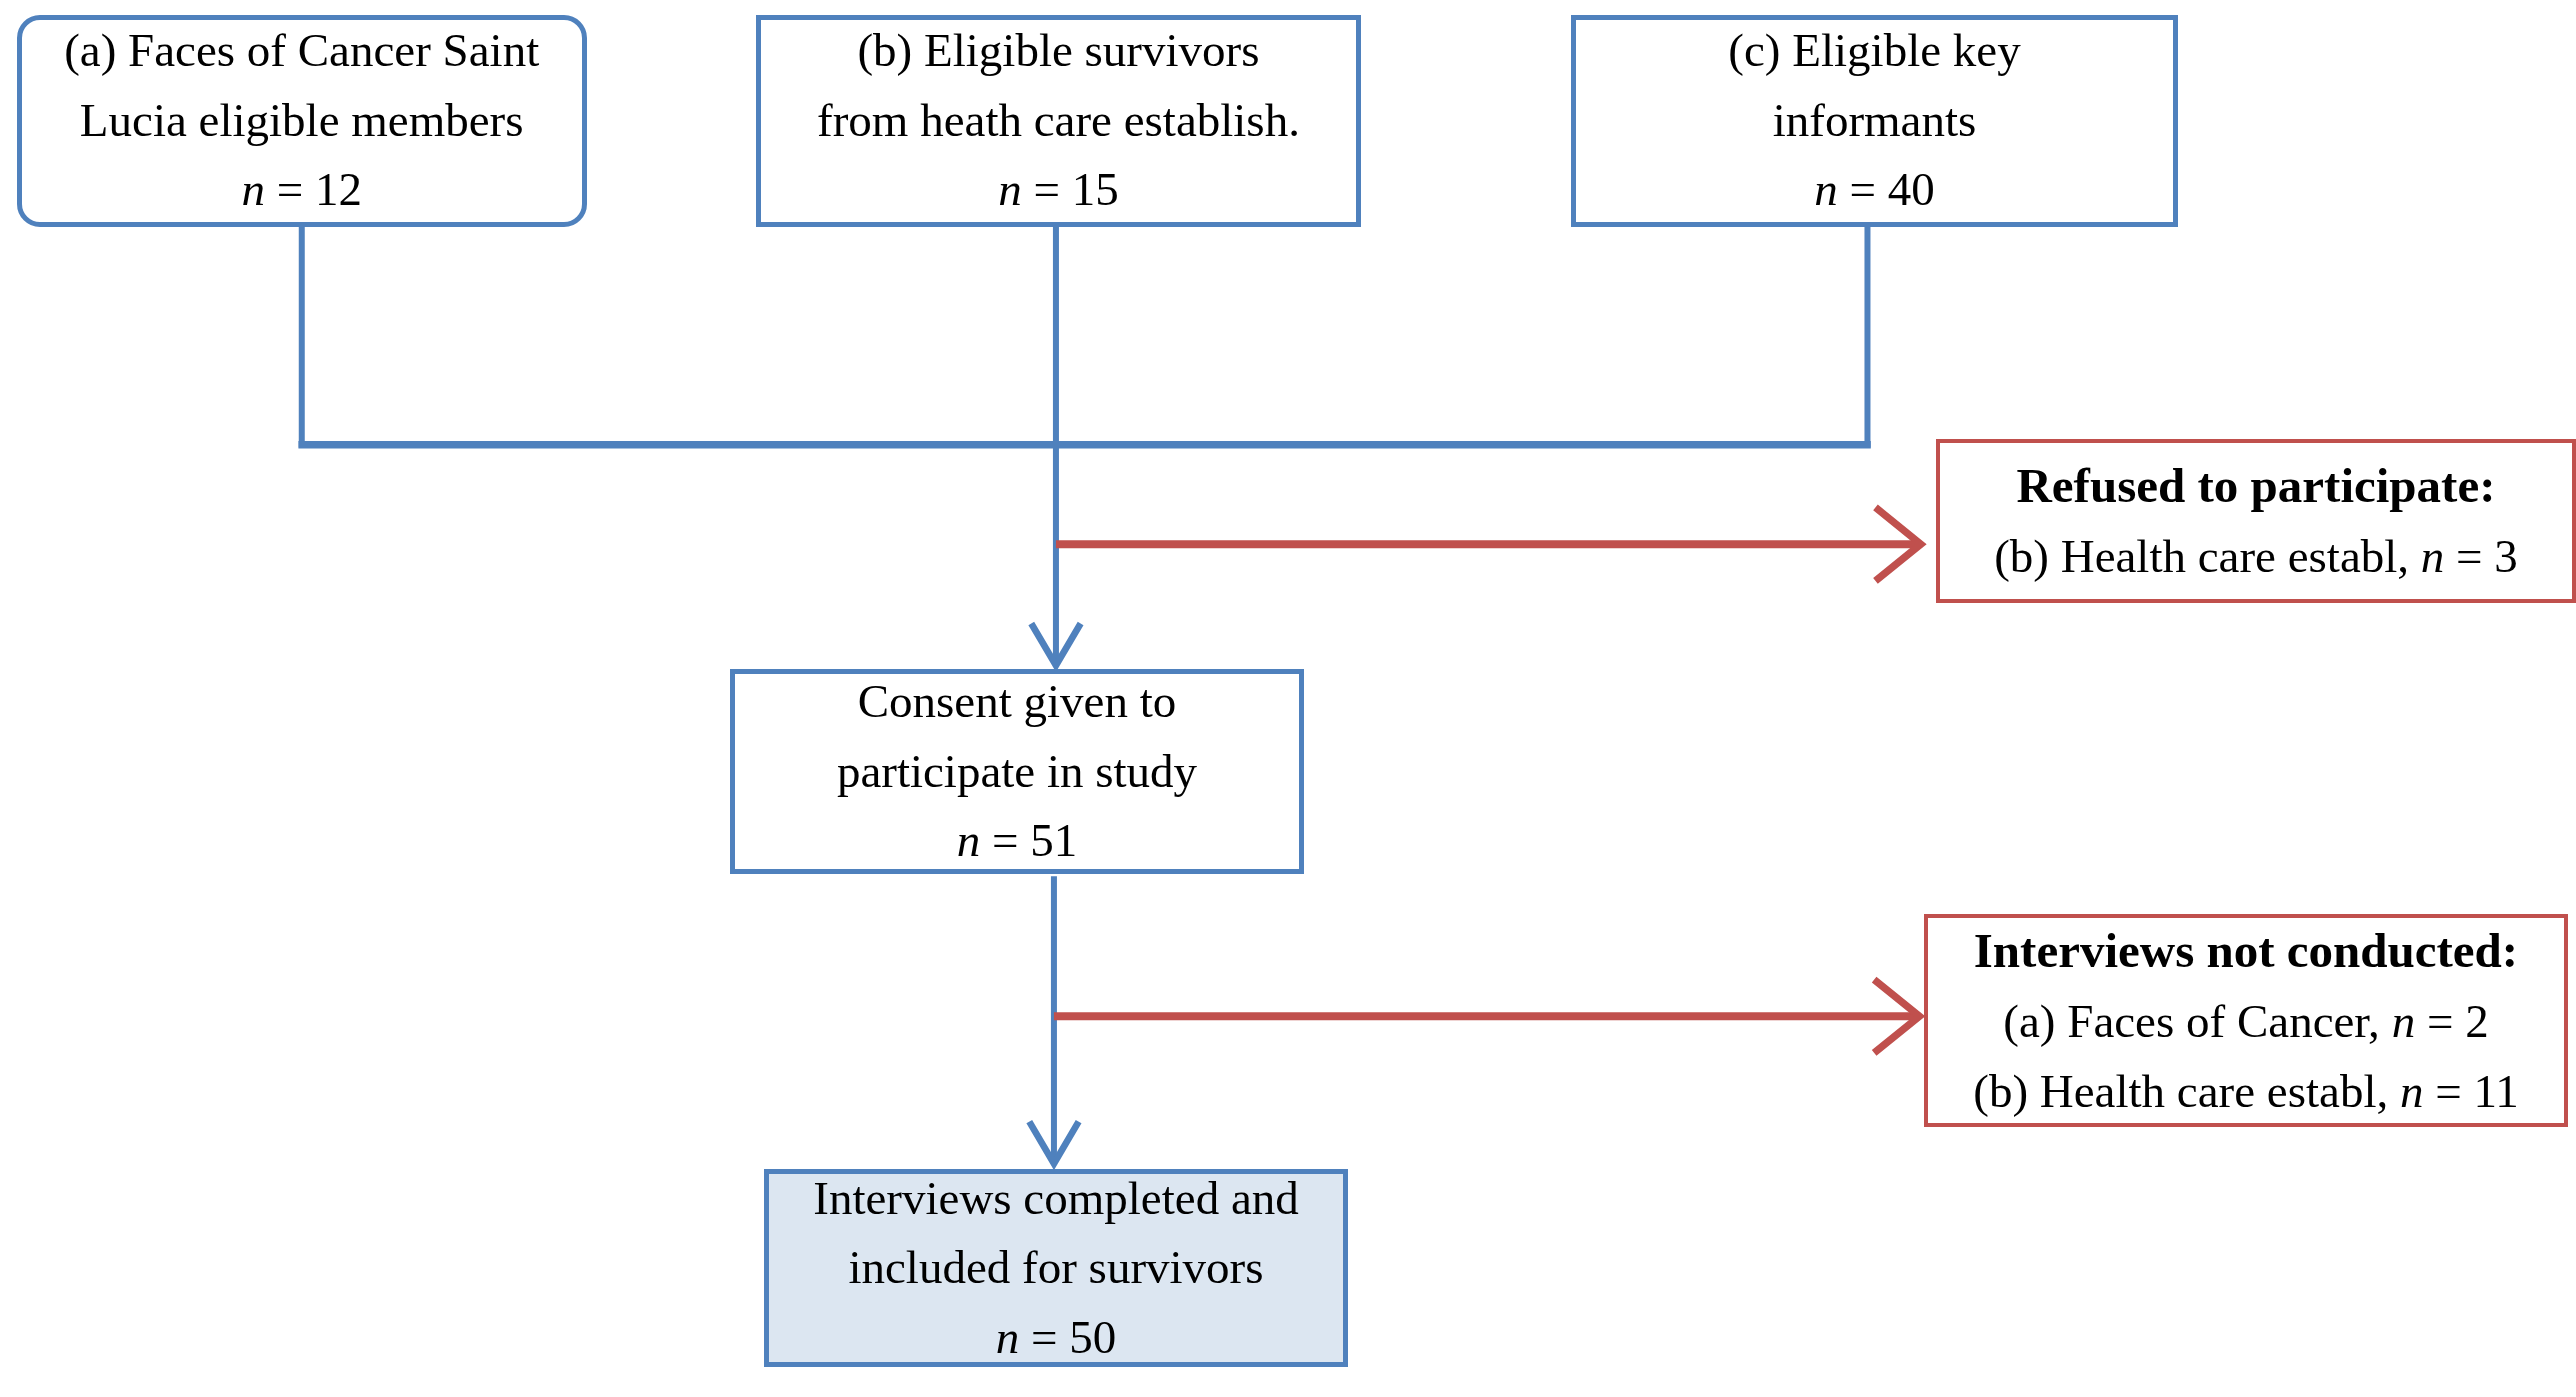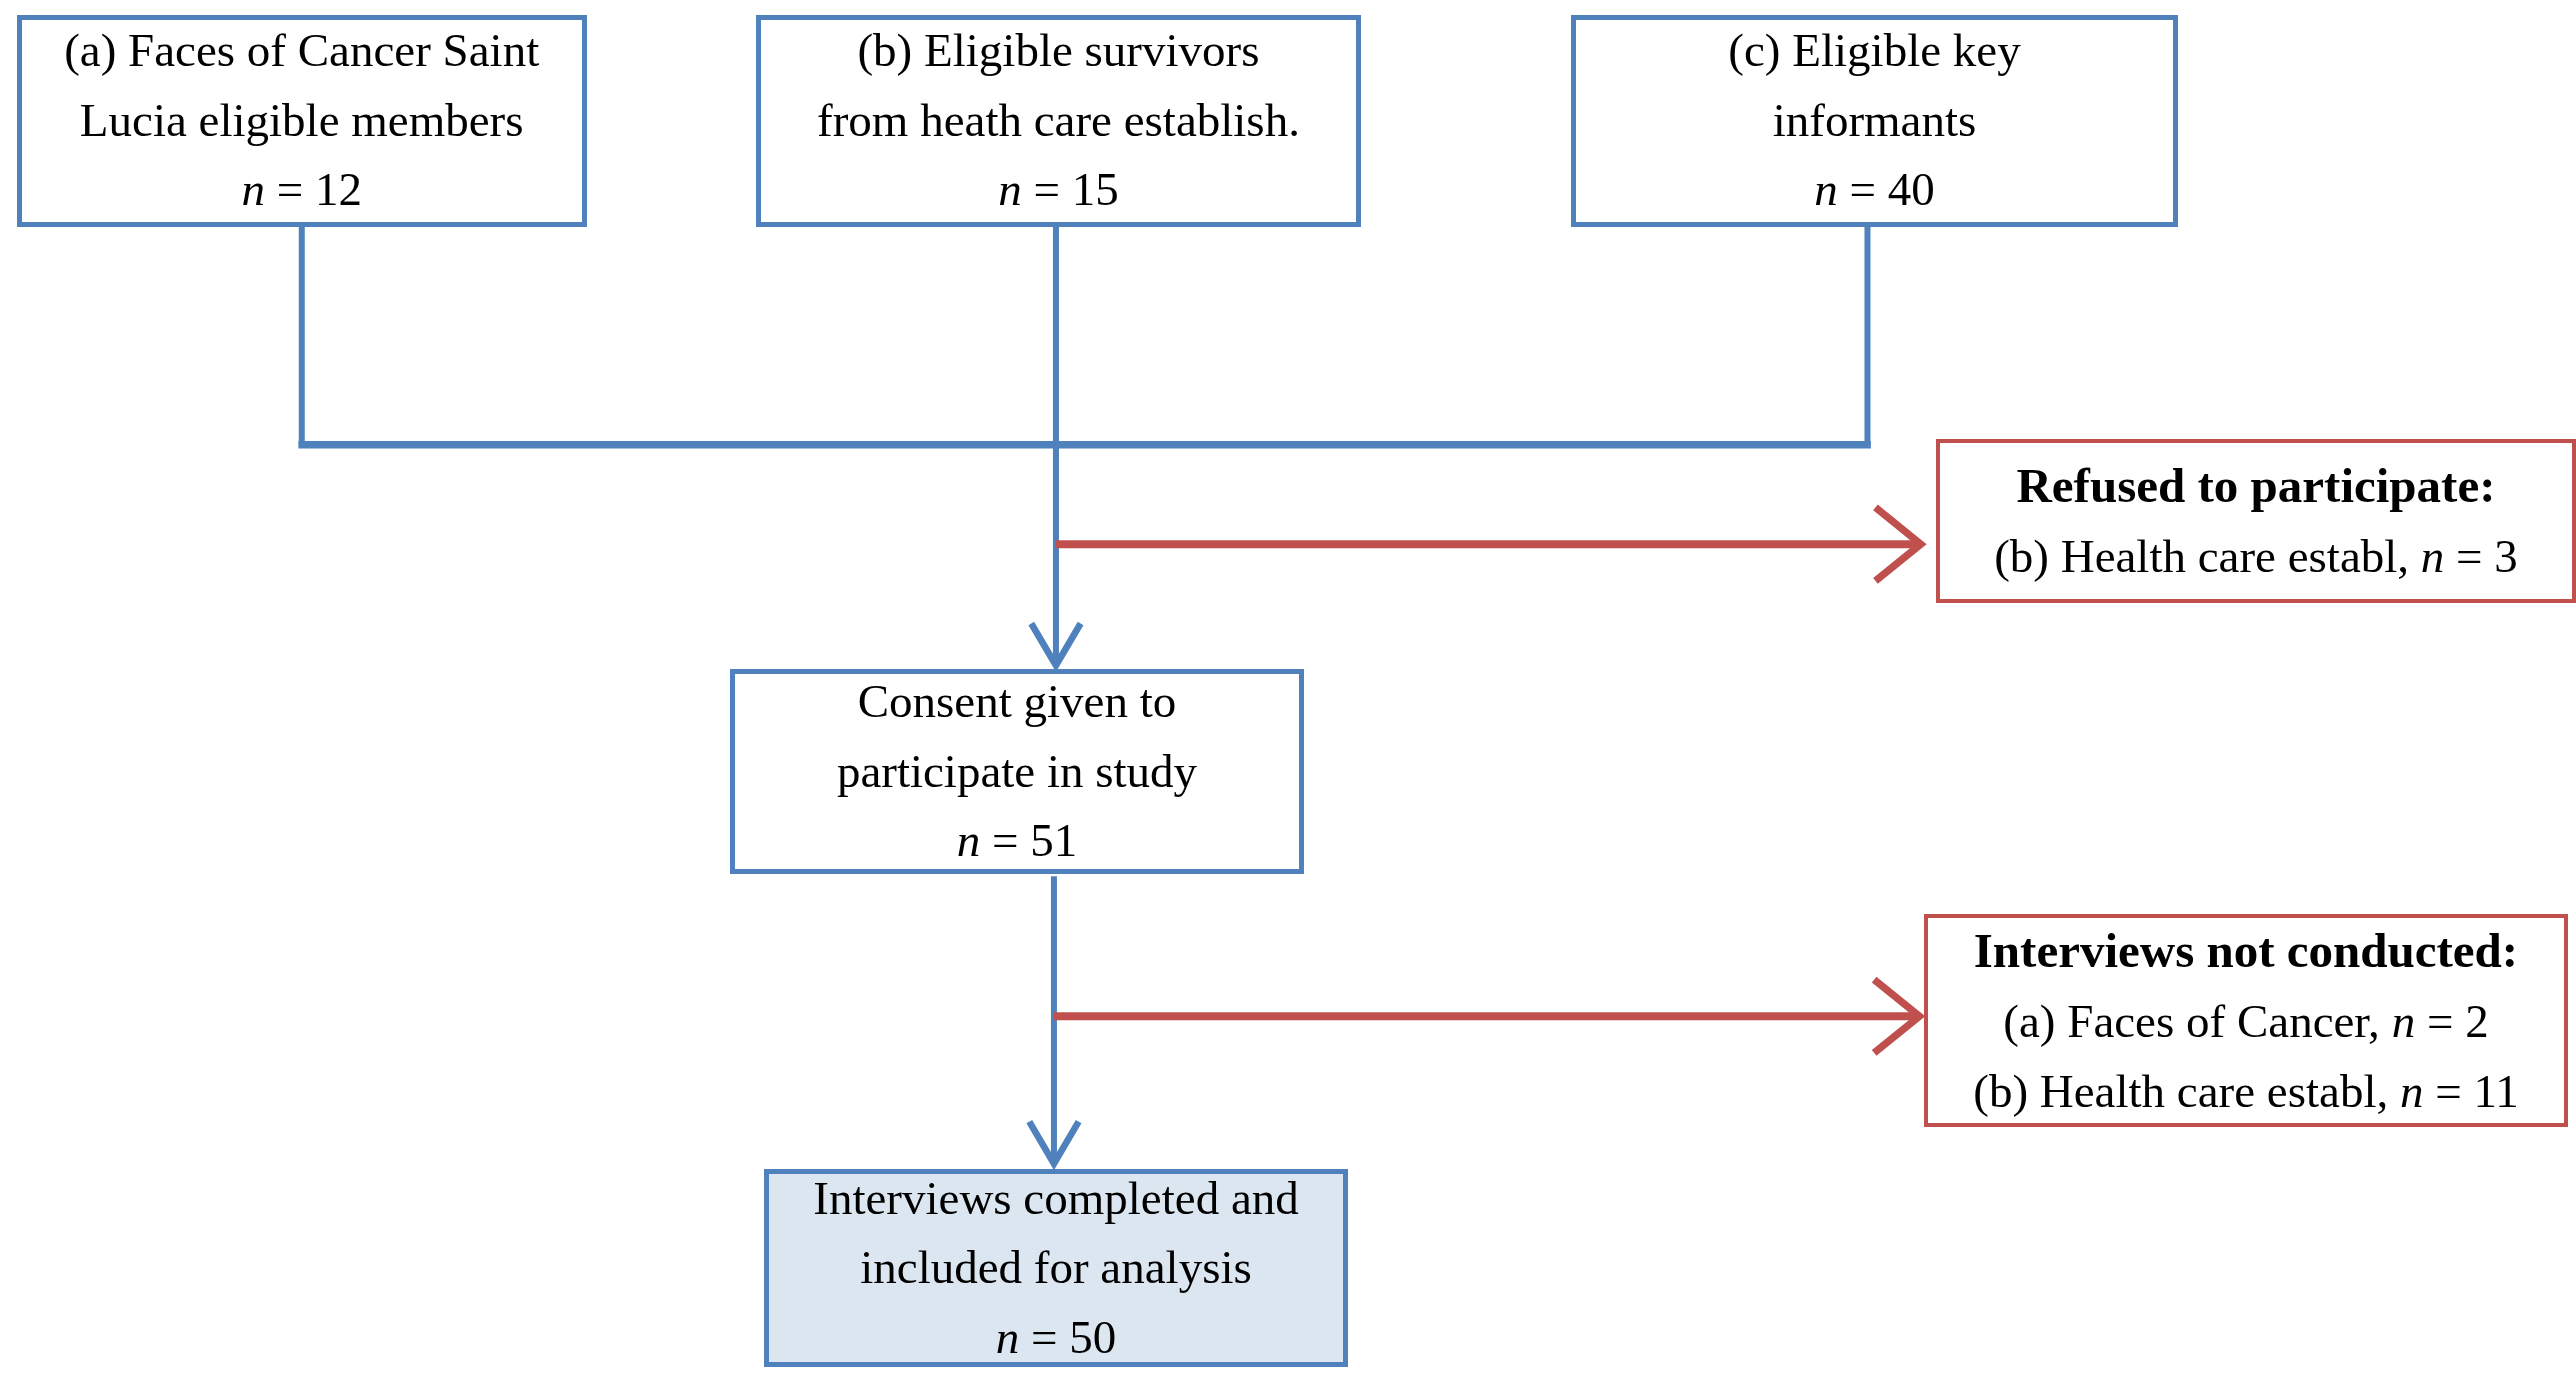--- a/index.html
+++ b/index.html
@@ -81,21 +81,21 @@
       <line class="blue-stroke" x1="1580" y1="1314" x2="1580" y2="1745" stroke-width="9"></line>
       <polyline class="blue-stroke" points="1543,1682 1580,1745 1617,1682" stroke-width="10"></polyline>
     </g>
 
     <g>
       <line class="red-stroke" x1="1580" y1="1524" x2="2878" y2="1524" stroke-width="12"></line>
       <polyline class="red-stroke" points="2810,1469 2878,1524 2810,1579" stroke-width="11"></polyline>
     </g>
   </svg>
 
-  <div class="box blue-border" id="box-a" style="left:16.7px; top:14.7px; width:570px; height:212px;">
+  <div class="box blue-border" id="box-a" style="left:16.7px; top:14.7px; width:570px; height:212px;border-radius:23px;">
     <span class="line">(a) Faces of Cancer Saint</span>
     <span class="line">Lucia eligible members</span>
     <span class="line"><span class="nvar">n</span><span> = 12</span></span>
   </div>
 
   <div class="box blue-border" id="box-b" style="left:756px; top:14.7px; width:605px; height:212px;">
     <span class="line">(b) Eligible survivors</span>
     <span class="line">from heath care establish.</span>
     <span class="line"><span class="nvar">n</span><span> = 15</span></span>
   </div>
@@ -118,18 +118,18 @@
   </div>
 
   <div class="box red-border" id="box-not-conducted" style="left:1924px; top:914px; width:644px; height:213px;">
     <span class="line title">Interviews not conducted:</span>
     <span class="line"><span>(a) Faces of Cancer, </span><span class="nvar">n</span><span> = 2</span></span>
     <span class="line"><span>(b) Health care establ, </span><span class="nvar">n</span><span> = 11</span></span>
   </div>
 
   <div class="box blue-border" id="box-final" style="left:764px; top:1169px; width:584px; height:198px;">
     <span class="line">Interviews completed and</span>
-    <span class="line">included for analysis</span>
+    <span class="line">included for survivors</span>
     <span class="line"><span class="nvar">n</span><span> = 50</span></span>
   </div>
 
 </div>
 
 
 </body></html>

